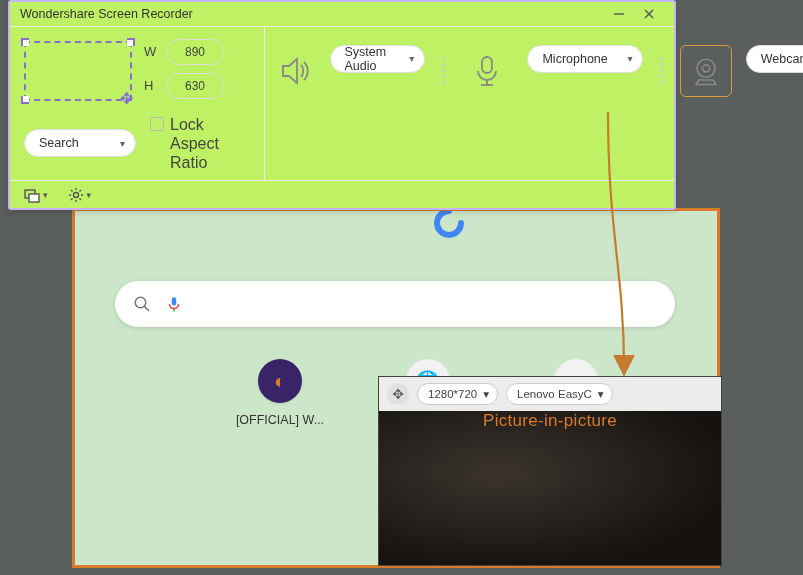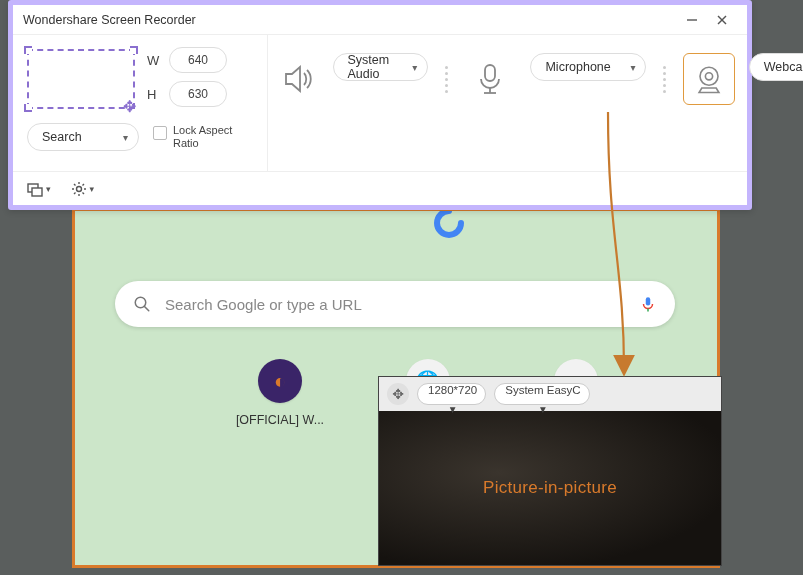--- a/index.html
+++ b/index.html
@@ -9,23 +9,23 @@
     width: 803px;
     height: 575px;
     overflow: hidden;
     position: relative;
     font-size: 13px;
   }
   
   .recorder-window {
     position: absolute;
     top: 0; left: 8px;
-    width: 744px; height: 210px;
-    background: #ffffff;
-    border: 5px solid #c4b5fd;
+    width: 668px; height: 210px;
+    background: #bef264;
+    border: 2px solid #c4b5fd;
     border-radius: 3px;
     box-shadow: 0 2px 6px rgba(0,0,0,.15);
     z-index: 10;
     display: flex;
     flex-direction: column;
   }
   .titlebar {
     height: 30px;
     display: flex;
     align-items: center;
@@ -93,21 +93,21 @@
     gap:8px;
     cursor:pointer;
     background:#fff;
   }
   .pill .chev { color:#666; font-size:10px; }
   .lock-wrap { display:flex; align-items:flex-start; gap:6px;}
   .checkbox {
     width:14px; height:14px; border:1px solid #bbb; border-radius:2px;
     margin-top:2px;
   }
-  .lock-lbl { font-size:11px; color:#444; line-height:1.2; width:80px;}
+  .lock-lbl { font-size:16px; color:#444; line-height:1.2; width:80px;}
   
   .panel-mid {
     flex:1;
     display:flex;
     align-items:flex-start;
     padding:18px 10px 8px 10px;
     position:relative;
   }
   .device-group {
     display:flex; align-items:flex-start;
@@ -214,26 +214,26 @@
     display:flex; align-items:center; padding:0 8px; gap:8px;
   }
   .pip-move {
     width:22px; height:22px; border-radius:50%;
     background:#e0e0e0; display:flex; align-items:center; justify-content:center;
     color:#666; font-size:14px; cursor:grab;
   }
   .pip-pill {
     border:1px solid #ccc; background:#fff; border-radius:12px;
     height:22px; padding:0 8px 0 10px; font-size:11.5px; color:#444;
-    display:flex; align-items:center; gap:6px; cursor:pointer;flex-direction:column;
+    display:flex; align-items:center; gap:6px; cursor:pointer;
   }
   .pip-body {
     height:calc(100% - 34px);
     background: radial-gradient(ellipse at 35% 40%, #3a342d 0%, #15120f 75%);
-    display:flex; align-items:center; justify-content:center;
+    display:flex; justify-content:center;
   }
   .pip-text {
     color:#d97a2b; font-size:17px; font-weight:500; letter-spacing:.3px;
   }
   
   
   .arrow-svg {
     position:absolute;
     top:112px; left:596px;
     width:40px; height:280px;
@@ -254,21 +254,20 @@
 
   <svg class="g-logo" viewBox="0 0 36 36">
     <path d="M18 6 A12 12 0 1 0 30 18" fill="none" stroke="#4285f4" stroke-width="6" stroke-linecap="round"></path>
   </svg>
 
   <div class="search-bar">
     <svg width="18" height="18" viewBox="0 0 24 24">
         <circle cx="10" cy="10" r="7" fill="none" stroke="#777" stroke-width="2"></circle>
         <line x1="15" y1="15" x2="21" y2="21" stroke="#777" stroke-width="2" stroke-linecap="round"></line>
       </svg>
-    <span class="placeholder">Search Google or type a URL</span>
     <svg width="18" height="22" viewBox="0 0 24 24">
         <rect x="9" y="3" width="6" height="11" rx="3" fill="#4285f4"></rect>
         <path d="M6 12a6 6 0 0 0 12 0" fill="none" stroke="#ea4335" stroke-width="2"></path>
         <line x1="12" y1="18" x2="12" y2="22" stroke="#34a853" stroke-width="2"></line>
       </svg>
   </div>
 
   <div class="shortcuts">
     <div class="shortcut">
       <div class="tile purple">◐</div>
@@ -286,21 +285,21 @@
 </div>
 
 <div class="pip-panel">
   <div class="pip-header">
     <div class="pip-move">✥</div>
     <div class="pip-pill">
       <span>1280*720</span>
       <span class="chev">▾</span>
     </div>
     <div class="pip-pill">
-      <span>System EasyC</span>
+      <span>Lenovo EasyC</span>
       <span class="chev">▾</span>
     </div>
   </div>
   <div class="pip-body">
     <span class="pip-text">Picture-in-picture</span>
   </div>
 </div>
 
 <div class="recorder-window">
   <div class="titlebar">
@@ -325,21 +324,21 @@
       <div class="dims">
         <div class="capture-box">
           <div class="corner tl"></div>
             <div class="corner tr"></div>
             <div class="corner bl"></div>
           <span class="move-handle">✥</span>
         </div>
         <div class="wh-fields">
           <div class="wh-row">
             <span class="lbl">W</span>
-            <div class="num-input">640</div>
+            <div class="num-input">890</div>
           </div>
           <div class="wh-row">
             <span class="lbl">H</span>
             <div class="num-input">630</div>
           </div>
         </div>
       </div>
       <div class="custom-row">
         <div class="pill" style="width:112px">
           <span>Search</span>

